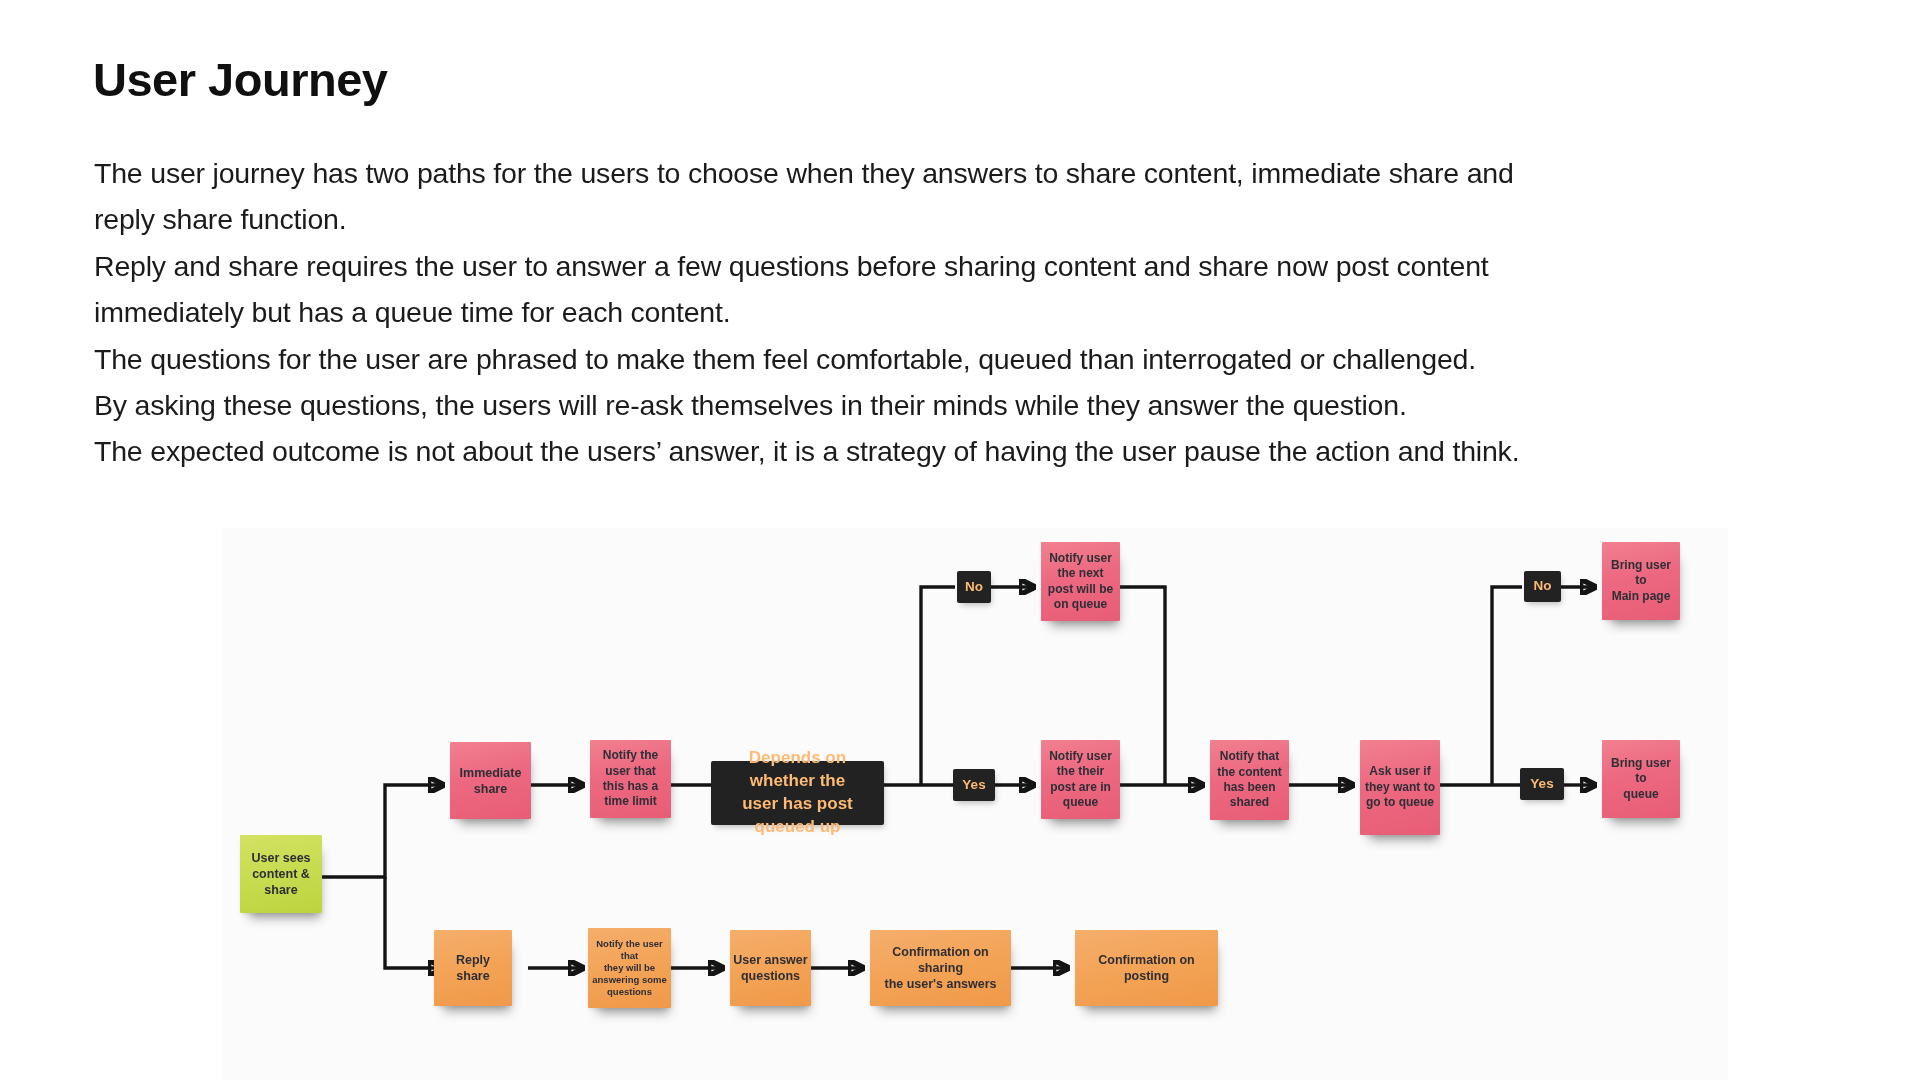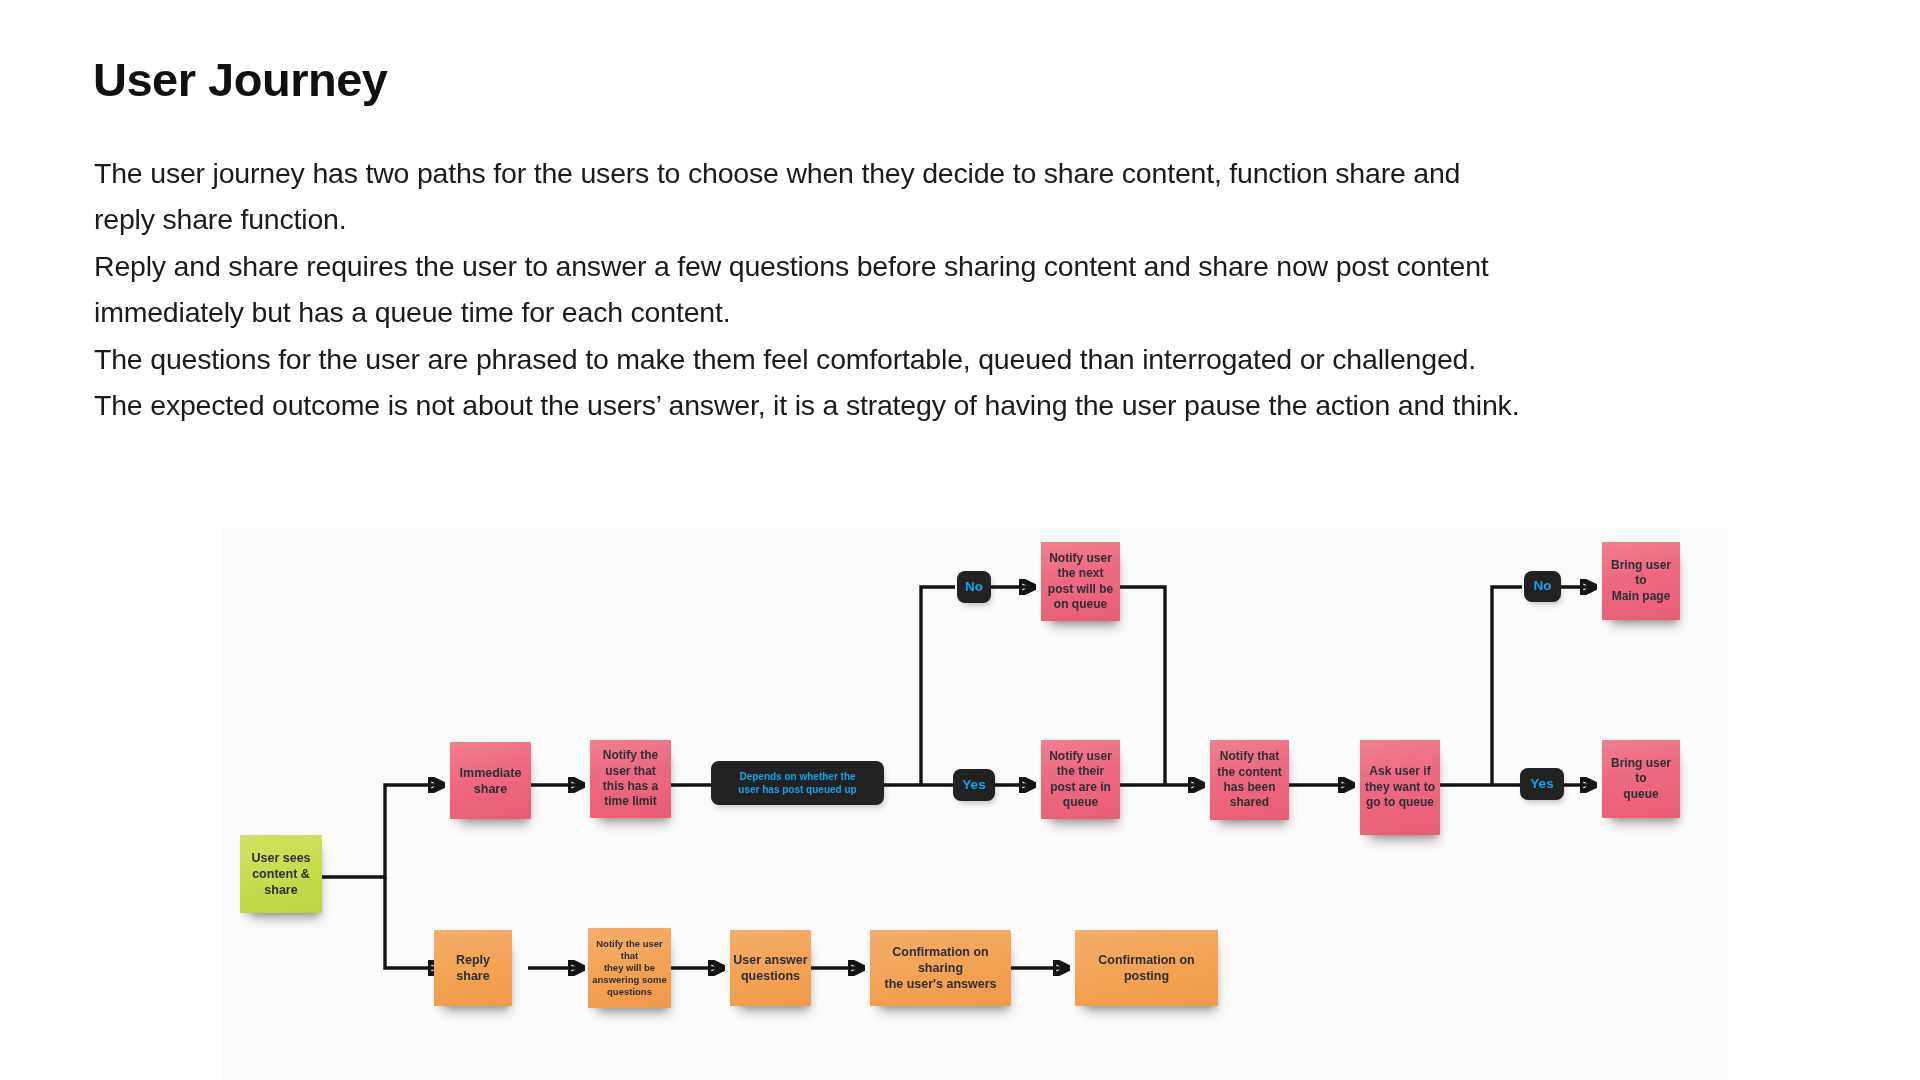--- a/index.html
+++ b/index.html
@@ -65,37 +65,38 @@
   .node.sticky {
     color: #2e2e36;
     border-radius: 1px;
     box-shadow: 4px 11px 10px -6px rgba(55,55,55,0.45), 0 3px 5px -2px rgba(70,70,70,0.18);
   }
   .node.sticky.pink   { background: linear-gradient(168deg, #f1808f 0%, #ec6880 45%, #e85d76 100%); }
   .node.sticky.green  { background: linear-gradient(168deg, #d3e263 0%, #c6db4d 55%, #bdd43f 100%); }
   .node.sticky.orange { background: linear-gradient(168deg, #f5ae6c 0%, #f3a254 55%, #f0994a 100%); }
   .node.label, .node.tag {
     background: #222222;
-    color: #0ea5e9;
-    border-radius: 8px;
+    color: #fdba74;
+    border-radius: 2px;
     box-shadow: 2px 4px 6px -2px rgba(0,0,0,0.25);
     line-height: 1.35;
   }
 </style>
 </head>
 <body>
 
 <h1 class="page-title">User Journey</h1>
 
 <div class="intro">
-  <div class="line">The user journey has two paths for the users to choose when they decide to share content, function share and</div>
+  <div class="line">The user journey has two paths for the users to choose when they answers to share content, immediate share and</div>
   <div class="line">reply share function.</div>
   <div class="line">Reply and share requires the user to answer a few questions before sharing content and share now post content</div>
   <div class="line">immediately but has a queue time for each content.</div>
   <div class="line">The questions for the user are phrased to make them feel comfortable, queued than interrogated or challenged.</div>
+  <div class="line">By asking these questions, the users will re-ask themselves in their minds while they answer the question.</div>
   <div class="line">The expected outcome is not about the users’ answer, it is a strategy of having the user pause the action and think.</div>
 </div>
 
 <div class="diagram-bg"></div>
 
 <div class="diagram-canvas">
   <svg class="edges-svg" viewBox="0 0 1920 1080" xmlns="http://www.w3.org/2000/svg">
     <defs>
       <marker id="arrowhead" viewBox="0 0 10 10" refX="8.5" refY="5" markerWidth="5" markerHeight="4.6" orient="auto">
         <path d="M0,0 L10,5 L0,10 Z" fill="#141414"></path>
@@ -123,21 +124,21 @@
     </svg>
 <div class="node sticky green" style="left: 240px; top: 835px; width: 82px; height: 78px; font-size: 12.5px;">User sees
 content &amp;
 share</div>
     <div class="node sticky pink" style="left: 450px; top: 742px; width: 81px; height: 77px; font-size: 12.5px;">Immediate
 share</div>
     <div class="node sticky pink" style="left: 590px; top: 740px; width: 81px; height: 78px; font-size: 12px;">Notify the
 user that
 this has a
 time limit</div>
-    <div class="node label dark" style="left: 711px; top: 761px; width: 173px; height: 44px; font-size: 10px;">Depends on whether the
+    <div class="node label dark" style="left: 711px; top: 761px; width: 173px; height: 64px; font-size: 17px;">Depends on whether the
 user has post queued up</div>
     <div class="node tag dark" style="left: 957px; top: 571px; width: 34px; height: 32px; font-size: 13.5px;">No</div>
     <div class="node tag dark" style="left: 953px; top: 769px; width: 42px; height: 32px; font-size: 13.5px;">Yes</div>
     <div class="node sticky pink" style="left: 1041px; top: 542px; width: 79px; height: 79px; font-size: 12px;">Notify user
 the next
 post will be
 on queue</div>
     <div class="node sticky pink" style="left: 1041px; top: 740px; width: 79px; height: 79px; font-size: 12px;">Notify user
 the their
 post are in

